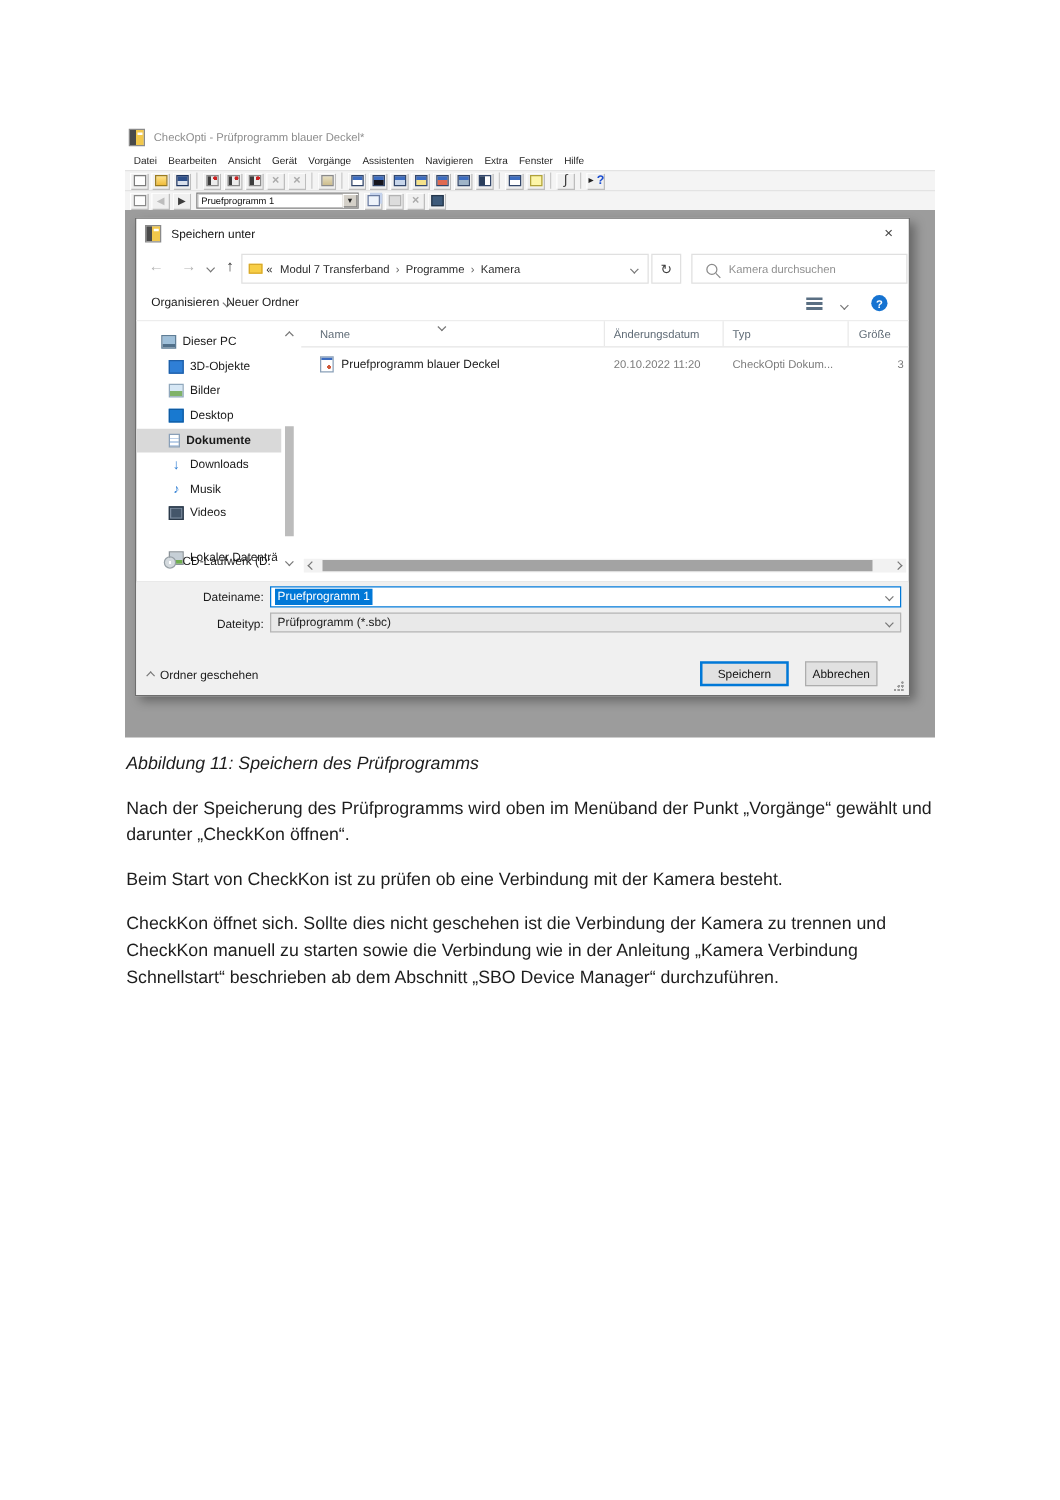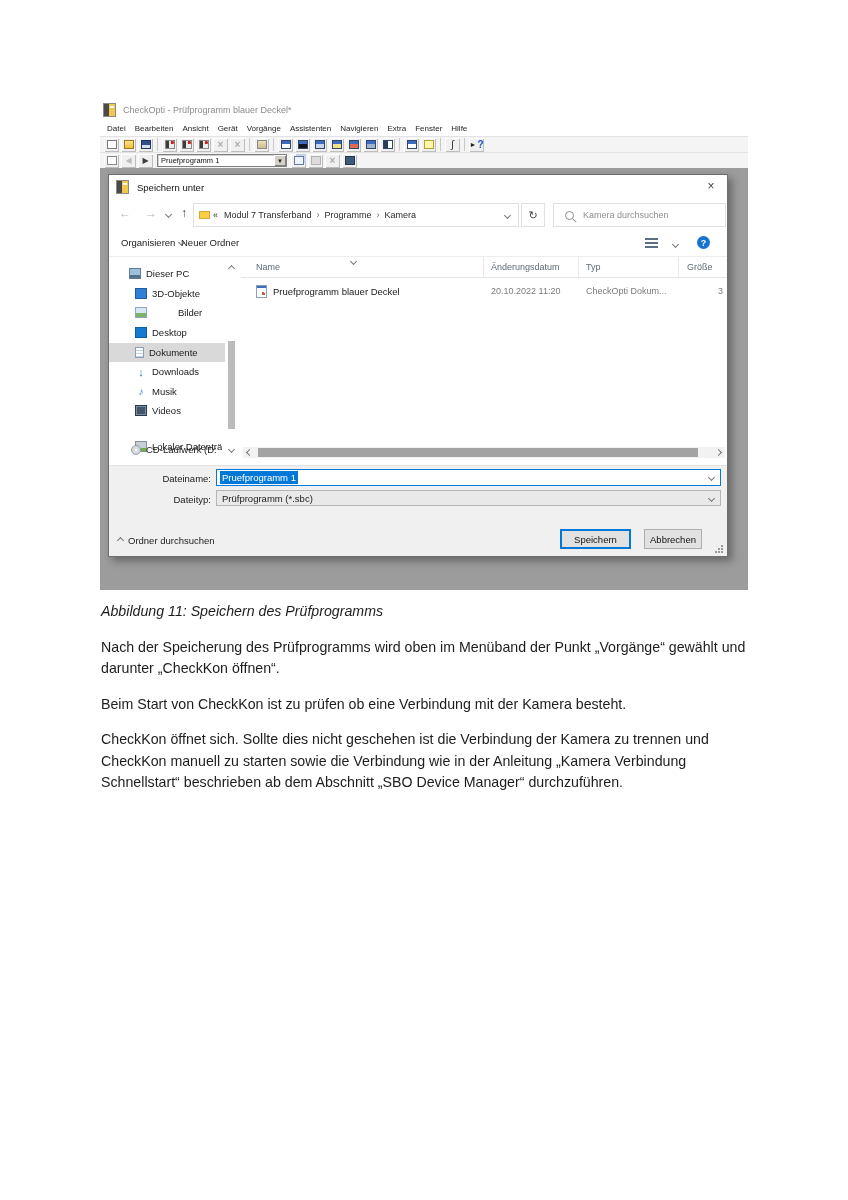--- a/index.html
+++ b/index.html
@@ -332,29 +332,29 @@
 
       <div class="sb">
         <div class="sb-item" style="top:7px;padding-left:20px;">
           <span class="sbicon i-pc"></span>
           <span class="lbl">Dieser PC</span>
         </div>
         <div class="sb-item" style="top:27px;padding-left:26px;">
           <span class="sbicon i-3d"></span>
           <span class="lbl">3D-Objekte</span>
         </div>
-        <div class="sb-item" style="top:46px;padding-left:26px;gap:26px;">
+        <div class="sb-item" style="top:46px;padding-left:26px;">
           <span class="sbicon i-img"></span>
           <span class="lbl">Bilder</span>
         </div>
         <div class="sb-item" style="top:66px;padding-left:26px;">
           <span class="sbicon i-desk"></span>
           <span class="lbl">Desktop</span>
         </div>
-        <div class="sb-item sel" style="top:86px;padding-left:26px;">
+        <div class="sb-item sel" style="top:86px;padding-left:26px;font-weight:bold;">
           <span class="sbicon i-doc"></span>
           <span class="lbl">Dokumente</span>
         </div>
         <div class="sb-item" style="top:105px;padding-left:26px;">
           <span class="sbicon i-dl">↓</span>
           <span class="lbl">Downloads</span>
         </div>
         <div class="sb-item" style="top:125px;padding-left:26px;">
           <span class="sbicon i-mu">♪</span>
           <span class="lbl">Musik</span>
@@ -416,21 +416,21 @@
     </div>
 
     <span class="flabel" style="top:319px;left:0;">Dateityp:</span>
     <div class="ftselect">
       <span>Prüfprogramm (*.sbc)</span>
       <span class="chev chev-d chev-sm"></span>
     </div>
 
     <div class="hidef">
       <span class="chev chev-u chev-sm"></span>
-      <span>Ordner durchsuchen</span>
+      <span>Ordner geschehen</span>
     </div>
     <div class="btn btn-save">Speichern</div>
     <div class="btn btn-cancel">Abbrechen</div>
     <div class="grip"></div>
   </div>
 </div>
 
 <div class="doctext">
   <p class="caption">Abbildung 11: Speichern des Prüfprogramms</p>
   <p>Nach der Speicherung des Prüfprogramms wird oben im Menüband der Punkt „Vorgänge“ gewählt und darunter „CheckKon öffnen“.</p>

